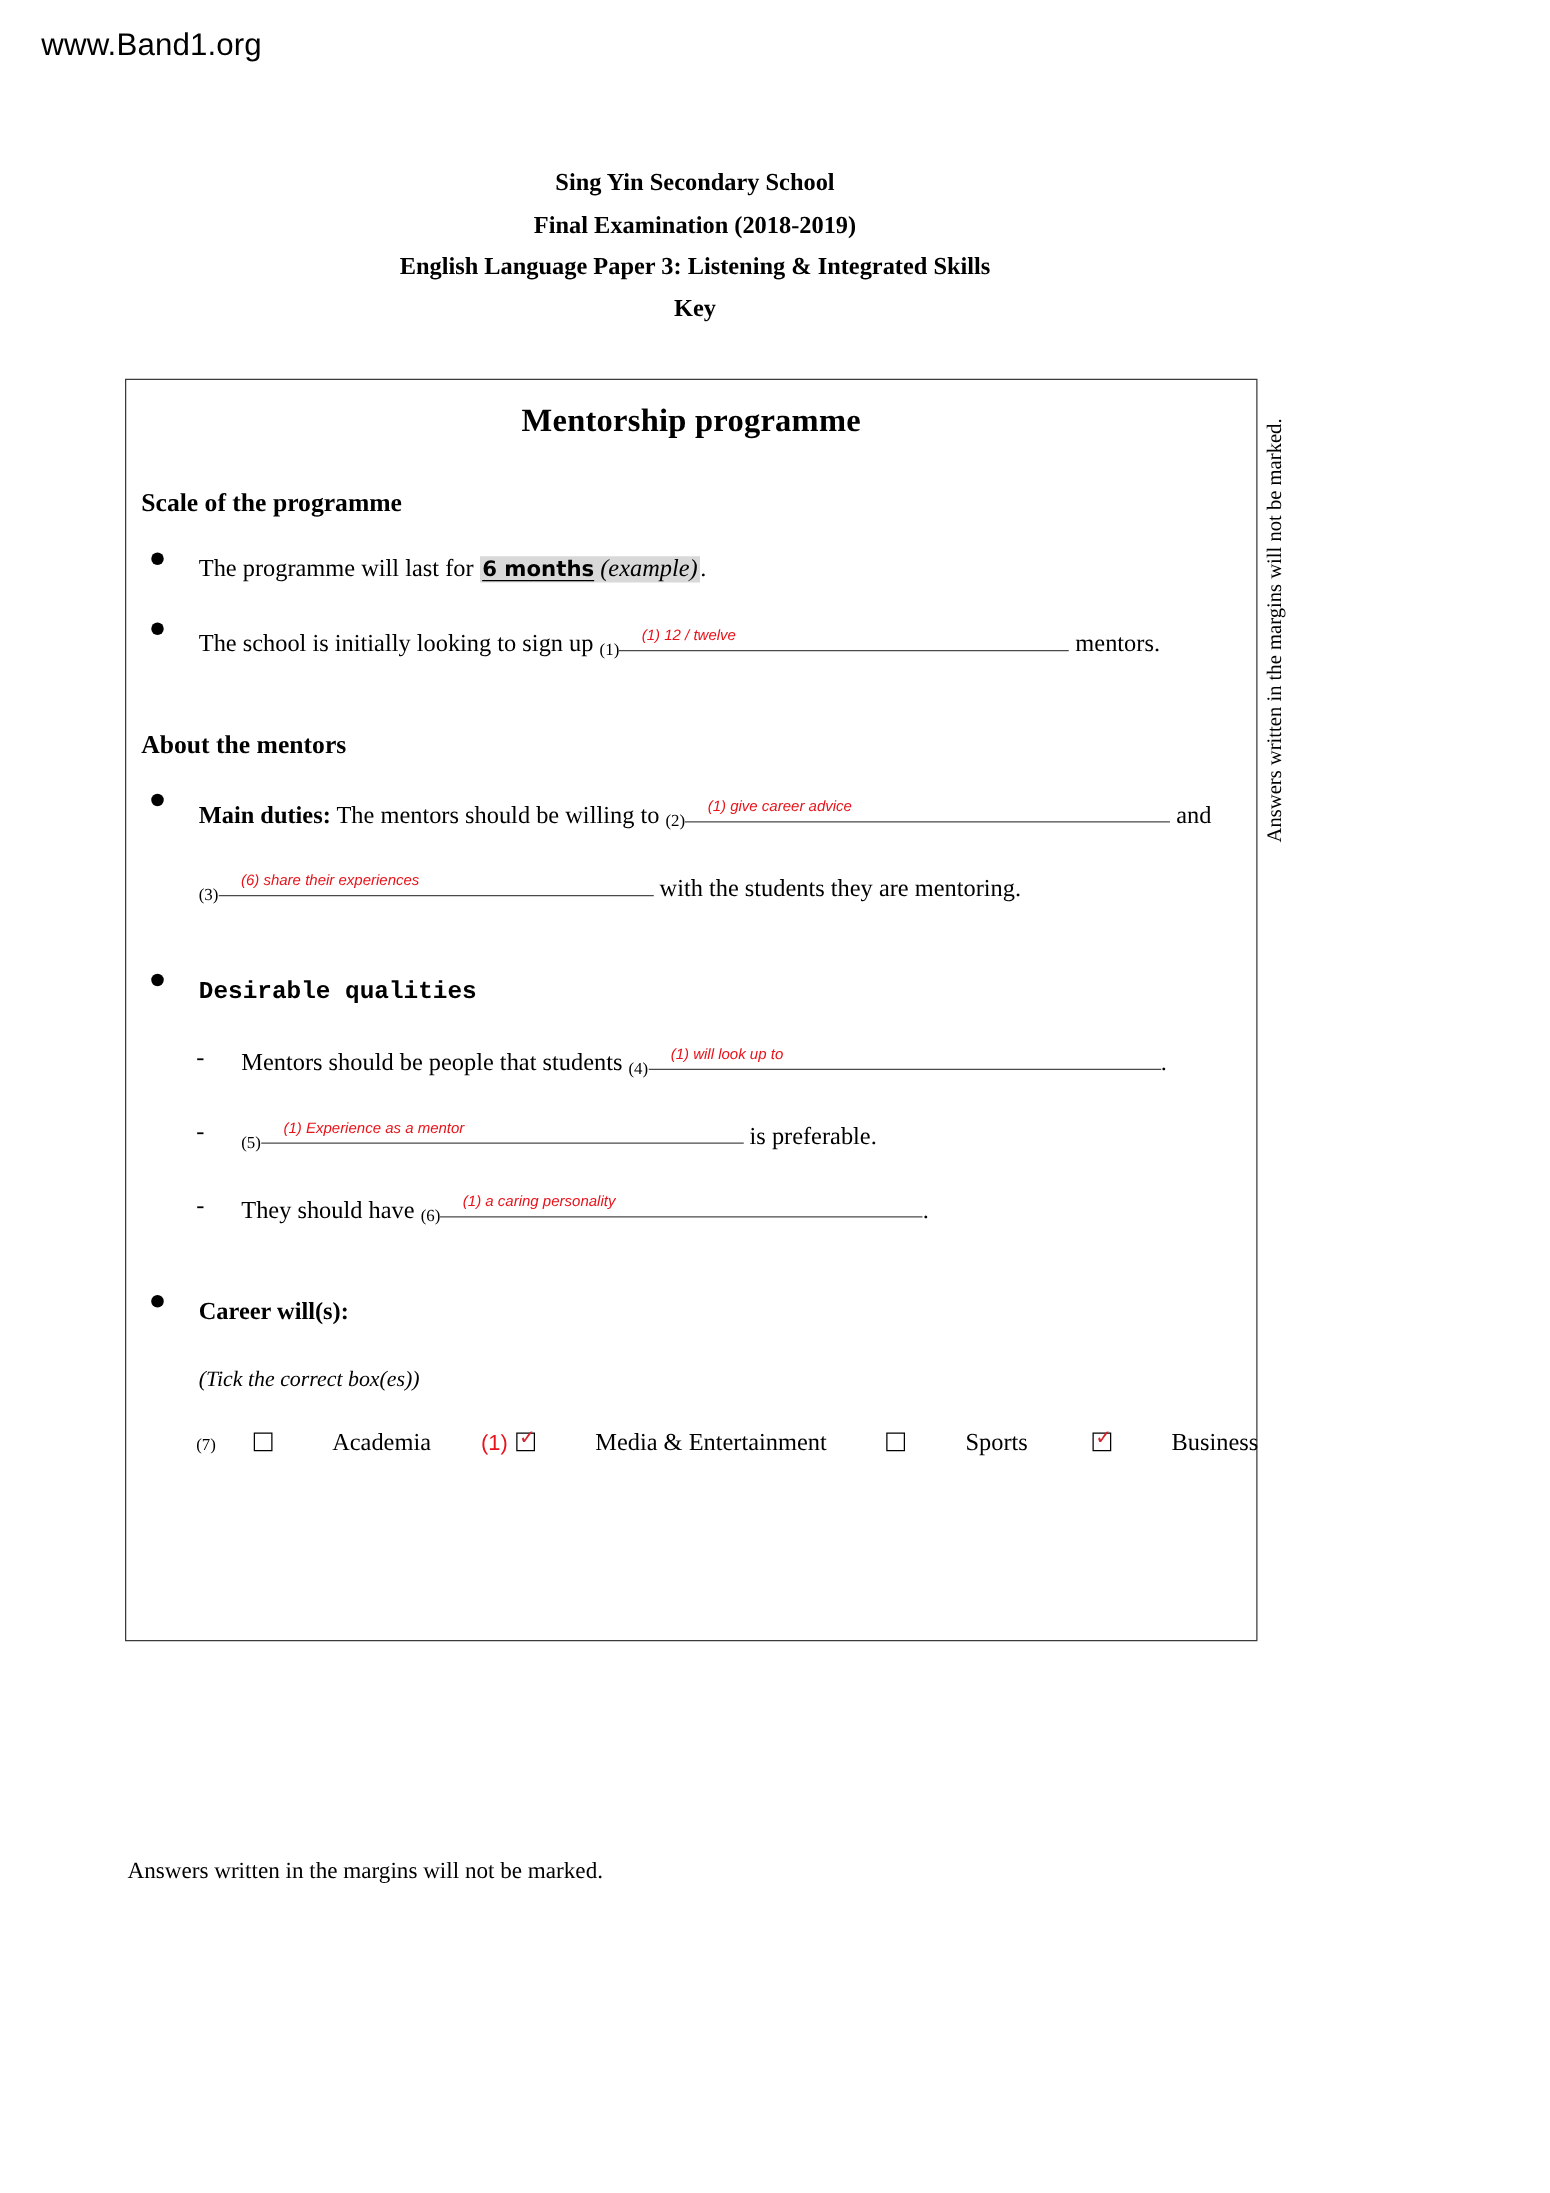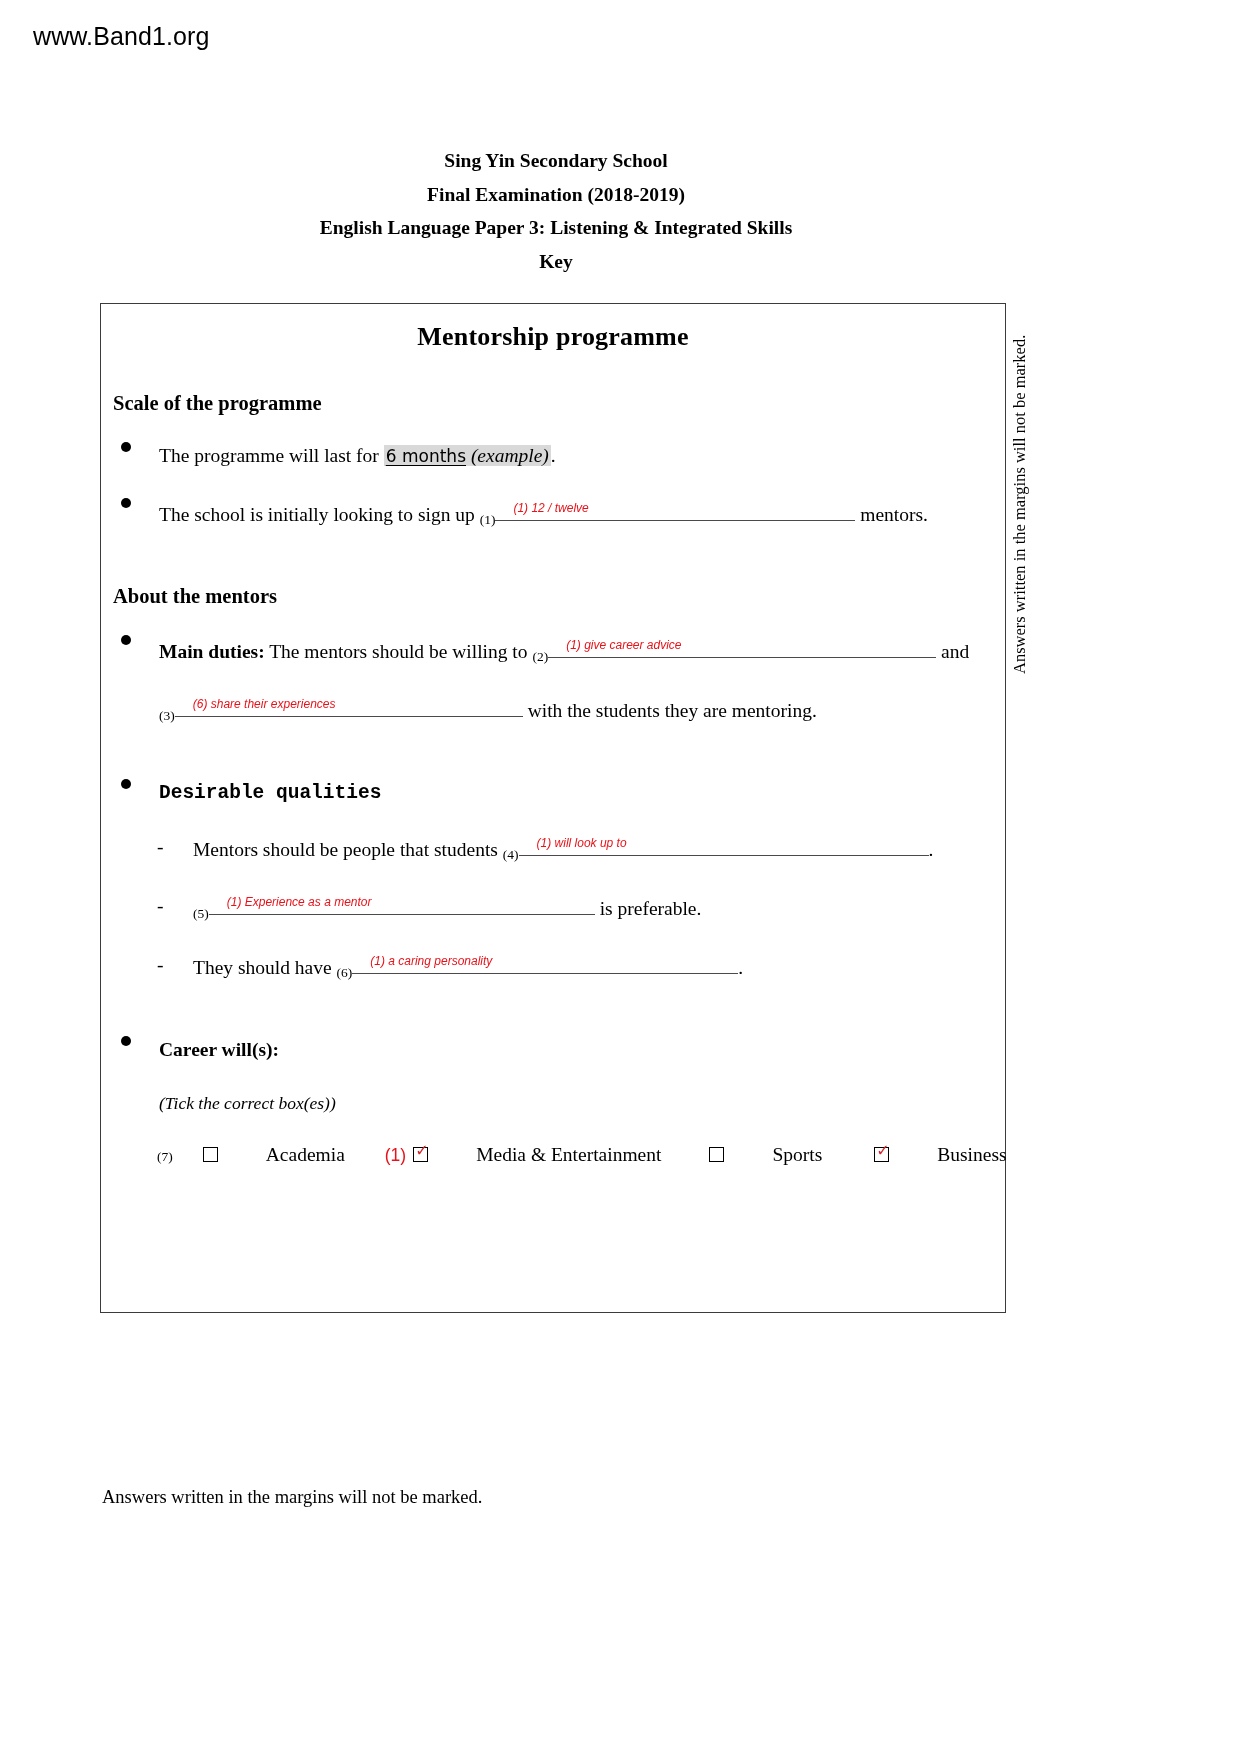--- a/index.html
+++ b/index.html
@@ -25,21 +25,21 @@
     font-family: "Liberation Sans", "DejaVu Sans", sans-serif;
     font-size: 25px;
     letter-spacing: 0.1px;
     color: #000000;
   }
 
   
   .doc-header {
     position: absolute;
     left: 0;
-    top: 144px;
+    top: 130px;
     width: 1112px;
     text-align: center;
     font-weight: bold;
     font-size: 19.5px;
     line-height: 33.5px;
   }
   .doc-header div { white-space: nowrap; }
 
   
   .answer-box {
@@ -132,21 +132,21 @@
   .blank.w-d { width: 370px; }
   .blank.w-e { width: 392px; }
   .blank.w-f { width: 368px; }
 
   .example-hl {
     background: #d9d9d9;
     padding: 0 2px;
   }
   .example-ans {
     font-family: "DejaVu Sans", sans-serif;
-    font-weight: normal;
+    font-weight: bold;
     font-size: 17px;
     text-decoration: underline;
     text-underline-offset: 3px;
   }
   .example-tag {
     font-style: italic;
     font-size: 19.5px;
   }
 
   .bold-lead { font-weight: bold; }

